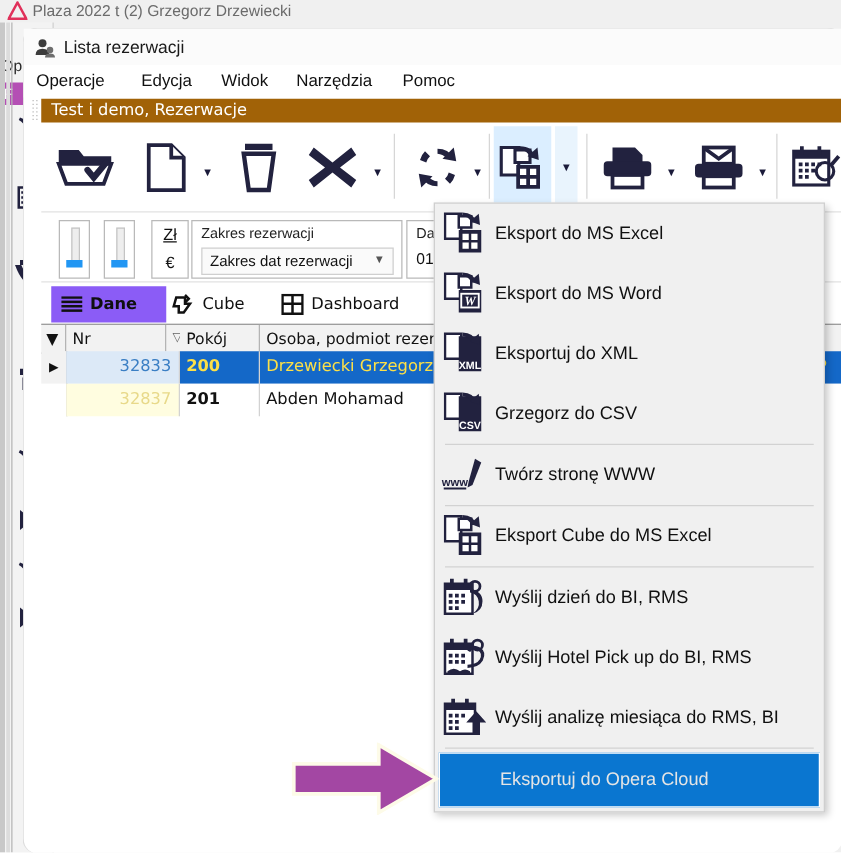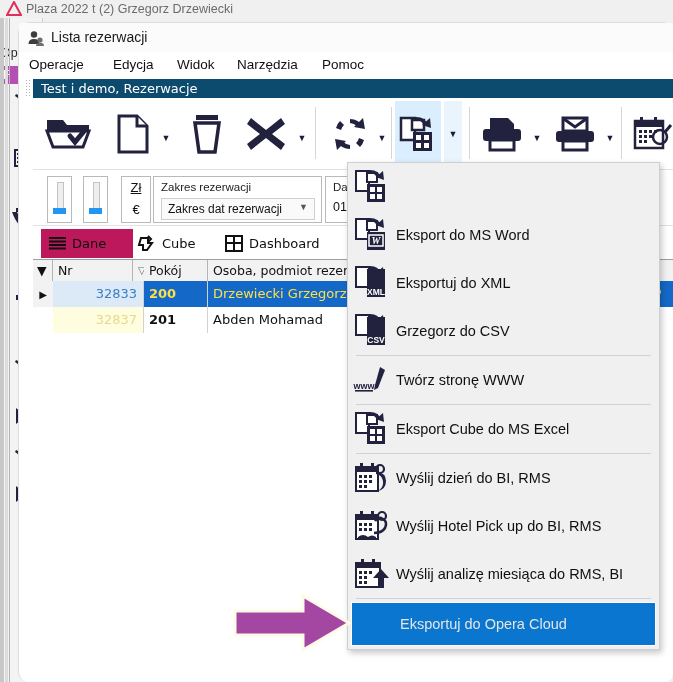--- a/index.html
+++ b/index.html
@@ -70,21 +70,21 @@
     background:#ffffff;
   }
   .menuitem{
     position:absolute;top:0;height:26px;line-height:26px;
     font-size:13.5px;color:#101010;white-space:nowrap;cursor:default;
   }
 
   
   #ctxbar{
     position:absolute;left:14px;top:56px;width:641px;height:19px;
-    background:#0c4a6e;
+    background:#a16207;
   }
   #ctxbar span{
     display:block;color:#ffffff;font-size:13px;line-height:19px;padding-left:8px;
     font-family:"DejaVu Sans",sans-serif;
   }
   
   #ctx-grip{position:absolute;left:6px;top:56px;width:6px;height:19px;}
 
   
   #toolbar{
@@ -152,21 +152,21 @@
   
   #tabstrip{
     position:absolute;left:14px;top:206px;width:641px;height:30px;
     background:#ffffff;border-bottom:1px solid #c8c8c8;
   }
   .tab{
     position:absolute;top:0;height:29px;display:flex;align-items:center;
     font-size:13px;color:#0f0f0f;cursor:default;white-space:nowrap;
     font-family:"DejaVu Sans",sans-serif;
   }
-  .tab.sel{background:#be185d;}
+  .tab.sel{background:#8b5cf6;font-weight:bold;}
   .tab .ticon{margin-right:6px;display:flex;align-items:center;}
 
   
   #grid{
     position:absolute;left:14px;top:236px;width:641px;height:80px;
   }
   #grid-head{
     position:absolute;left:0;top:0;width:641px;height:22px;
     background:#f2f2f2;border-bottom:1px solid #9e9e9e;border-top:1px solid #9e9e9e;
   }
@@ -535,20 +535,21 @@
         <path d="M12 4 h10 v9 h-10 z" fill="#ffffff" stroke="#22223f" stroke-width="2"></path>
         <path d="M15 1 q9 0 11 8 l-4 0 q-2 -5 -7 -5 z" fill="#22223f"></path>
         <path d="M28 2 l1 9 l-8 -3 z" fill="#22223f"></path>
         <rect x="12" y="15" width="18" height="18" fill="#22223f"></rect>
         <rect x="15" y="18" width="5" height="5" fill="#ffffff"></rect>
         <rect x="22" y="18" width="5" height="5" fill="#ffffff"></rect>
         <rect x="15" y="25" width="5" height="5" fill="#ffffff"></rect>
         <rect x="22" y="25" width="5" height="5" fill="#ffffff"></rect>
       </svg>
     </span>
+    <span class="mi-label">Eksport do MS Excel</span>
   </div>
 
   <div class="mi">
     <span class="mi-icon">
       <svg width="34" height="36" viewBox="0 0 34 36">
         <path d="M1 2 h13 v20 H1 z" fill="#ffffff" stroke="#22223f" stroke-width="2"></path>
         <path d="M12 4 h10 v9 h-10 z" fill="#ffffff" stroke="#22223f" stroke-width="2"></path>
         <path d="M15 1 q9 0 11 8 l-4 0 q-2 -5 -7 -5 z" fill="#22223f"></path>
         <path d="M28 2 l1 9 l-8 -3 z" fill="#22223f"></path>
         <rect x="12" y="15" width="18" height="18" fill="#22223f"></rect>

